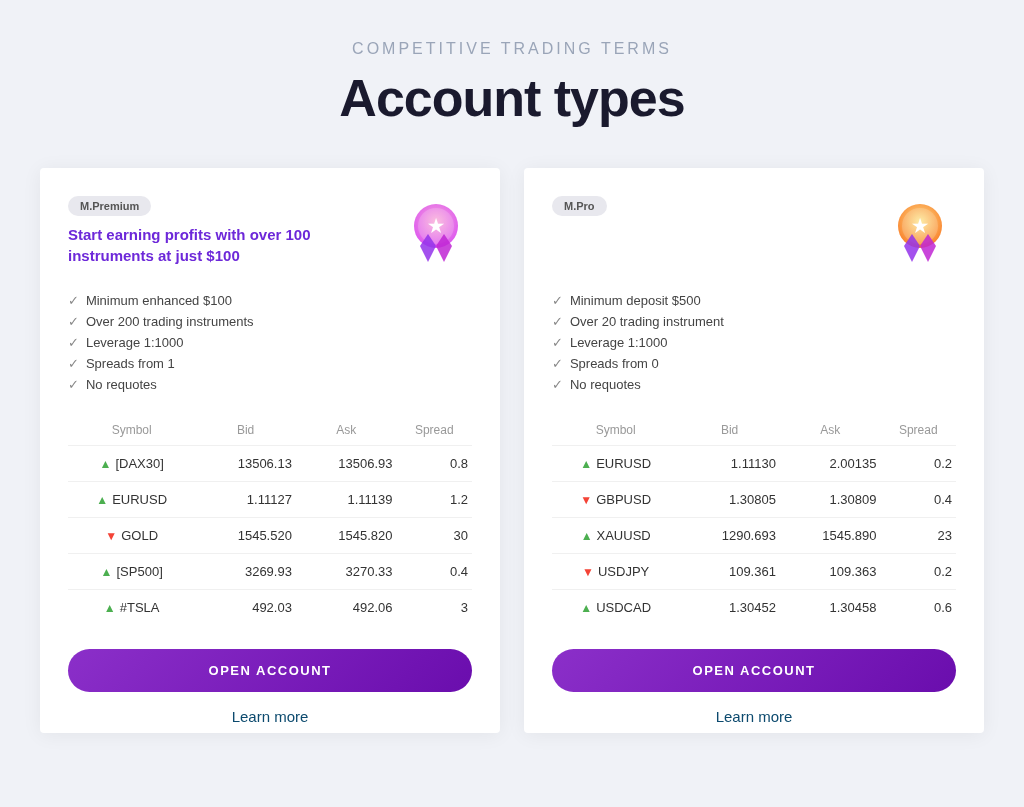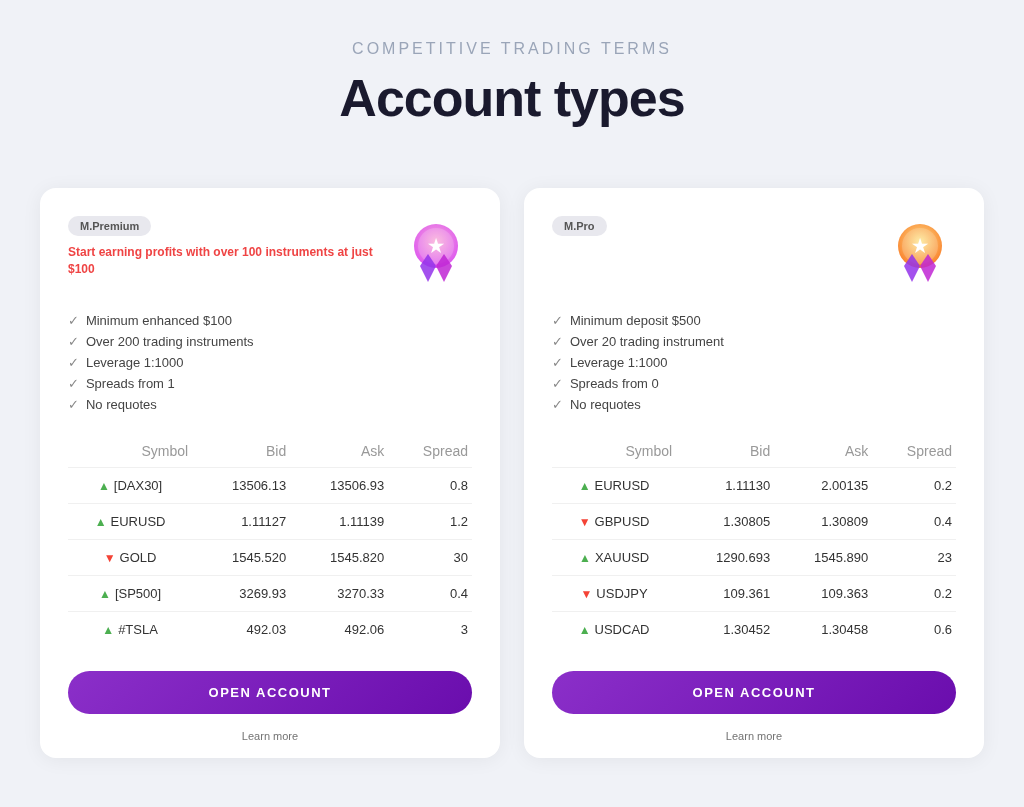--- a/index.html
+++ b/index.html
@@ -16,34 +16,34 @@
       letter-spacing: 3px;
       font-size: 16px;
       color: #9aa5b8;
       text-transform: uppercase;
       margin-bottom: 10px;
     }
     .page-title {
       font-size: 52px;
       font-weight: 900;
       color: #1a1a2e;
-      margin-bottom: 60px;
+      margin-bottom: 40px;
       letter-spacing: -1px;
     }
     .cards-container {
       display: flex;
       gap: 24px;
       width: 100%;
       max-width: 980px;
       justify-content: center;
     }
     .card {
       background: #fff;
-      border-radius: 16px;
-      padding: 28px 28px 16px 28px;
+      border-radius: 4px;
+      padding: 28px 28px 8px 28px;
       flex: 1;
       max-width: 460px;
       box-shadow: 0 2px 20px rgba(0,0,0,0.06);
     }
     .card-header {
       display: flex;
       align-items: flex-start;
       gap: 16px;
       margin-bottom: 18px;
     }
@@ -54,23 +54,23 @@
       background: #e8e8ee;
       color: #555;
       border-radius: 20px;
       font-size: 11px;
       padding: 4px 12px;
       font-weight: 600;
       display: inline-block;
       margin-bottom: 8px;
     }
     .card-title {
-      font-size: 12px;
+      font-size: 15px;
       font-weight: 700;
-      color: #ef4444;
+      color: #6d28d9;
       line-height: 1.4;
     }
     .medal-icon {
       width: 72px;
       height: 72px;
       flex-shrink: 0;
     }
     .features {
       list-style: none;
       margin-bottom: 20px;
@@ -89,24 +89,24 @@
     }
     .table-wrapper {
       width: 100%;
       margin-bottom: 24px;
     }
     .data-table {
       width: 100%;
       border-collapse: collapse;
     }
     .data-table th {
-      font-size: 14px;
+      font-size: 12px;
       color: #999;
       font-weight: 500;
-      text-align: right;
+      text-align: center;
       padding: 8px 4px;
     }
     .data-table td {
       font-size: 13px;
       color: #333;
       text-align: right;
       padding: 10px 4px;
       border-top: 1px solid #f0f0f0;
     }
     .data-table td:first-child {
@@ -132,22 +132,22 @@
       font-size: 13px;
       font-weight: 700;
       letter-spacing: 1.5px;
       cursor: pointer;
       margin-bottom: 16px;
       text-align: center;
     }
     .learn-more {
       display: block;
       text-align: center;
-      color: #737373;
-      font-size: 11px;
+      color: #0c4a6e;
+      font-size: 15px;
       cursor: pointer;
       text-decoration: none;
     }
   </style>
 </head>
 <body>
 
 <p class="section-label">COMPETITIVE TRADING TERMS</p>
 <h1 class="page-title">Account types</h1>
 

